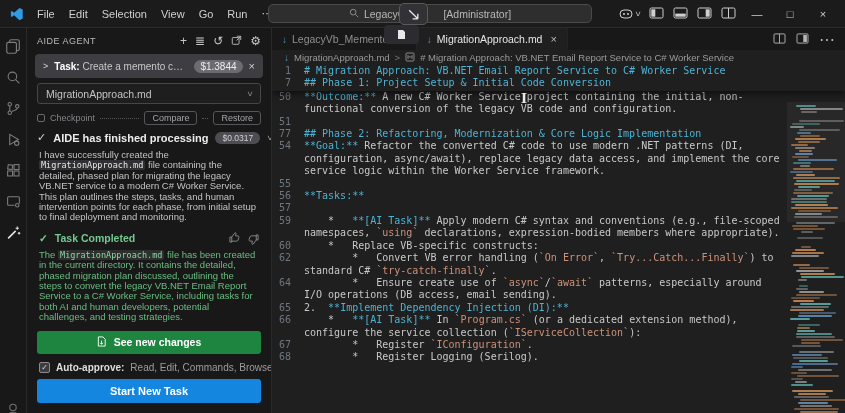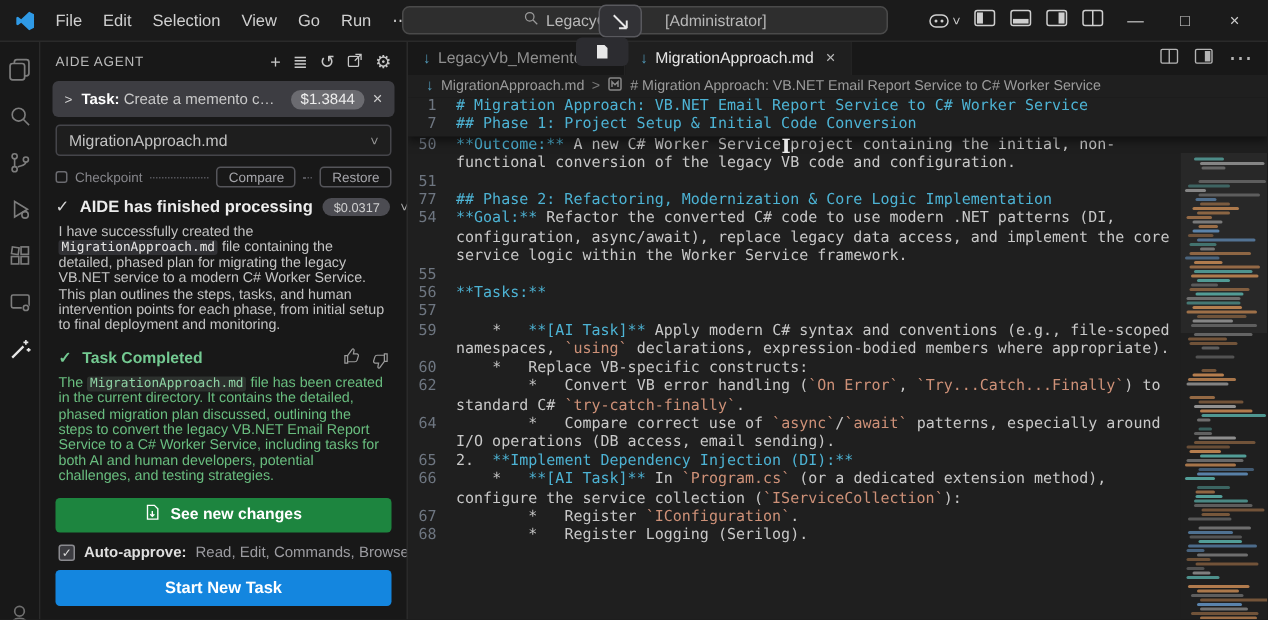--- a/index.html
+++ b/index.html
@@ -377,21 +377,21 @@
           <div class="crow">
             <span class="ln">60</span>
             <span class="lc"><span class="tp">    *   Replace VB-specific constructs:</span></span>
           </div>
           <div class="crow">
             <span class="ln">62</span>
             <span class="lc"><span class="tp">        *   Convert VB error handling (</span><span class="tc">`On Error`</span><span class="tp">, </span><span class="tc">`Try...Catch...Finally`</span><span class="tp">) to standard C# </span><span class="tc">`try-catch-finally`</span><span class="tp">.</span></span>
           </div>
           <div class="crow">
             <span class="ln">64</span>
-            <span class="lc"><span class="tp">        *   Compare correct use of </span><span class="tc">`async`</span><span class="tp">/</span><span class="tc">`await`</span><span class="tp"> patterns, especially around I/O operations (DB access, email sending).</span></span>
+            <span class="lc"><span class="tp">        *   Ensure create use of </span><span class="tc">`async`</span><span class="tp">/</span><span class="tc">`await`</span><span class="tp"> patterns, especially around I/O operations (DB access, email sending).</span></span>
           </div>
           <div class="crow">
             <span class="ln">65</span>
             <span class="lc"><span class="tp">2.  </span><span class="tb">**Implement Dependency Injection (DI):**</span></span>
           </div>
           <div class="crow">
             <span class="ln">66</span>
             <span class="lc"><span class="tp">    *   </span><span class="tb">**[AI Task]**</span><span class="tp"> In </span><span class="tc">`Program.cs`</span><span class="tp"> (or a dedicated extension method), configure the service collection (</span><span class="tc">`IServiceCollection`</span><span class="tp">):</span></span>
           </div>
           <div class="crow">

